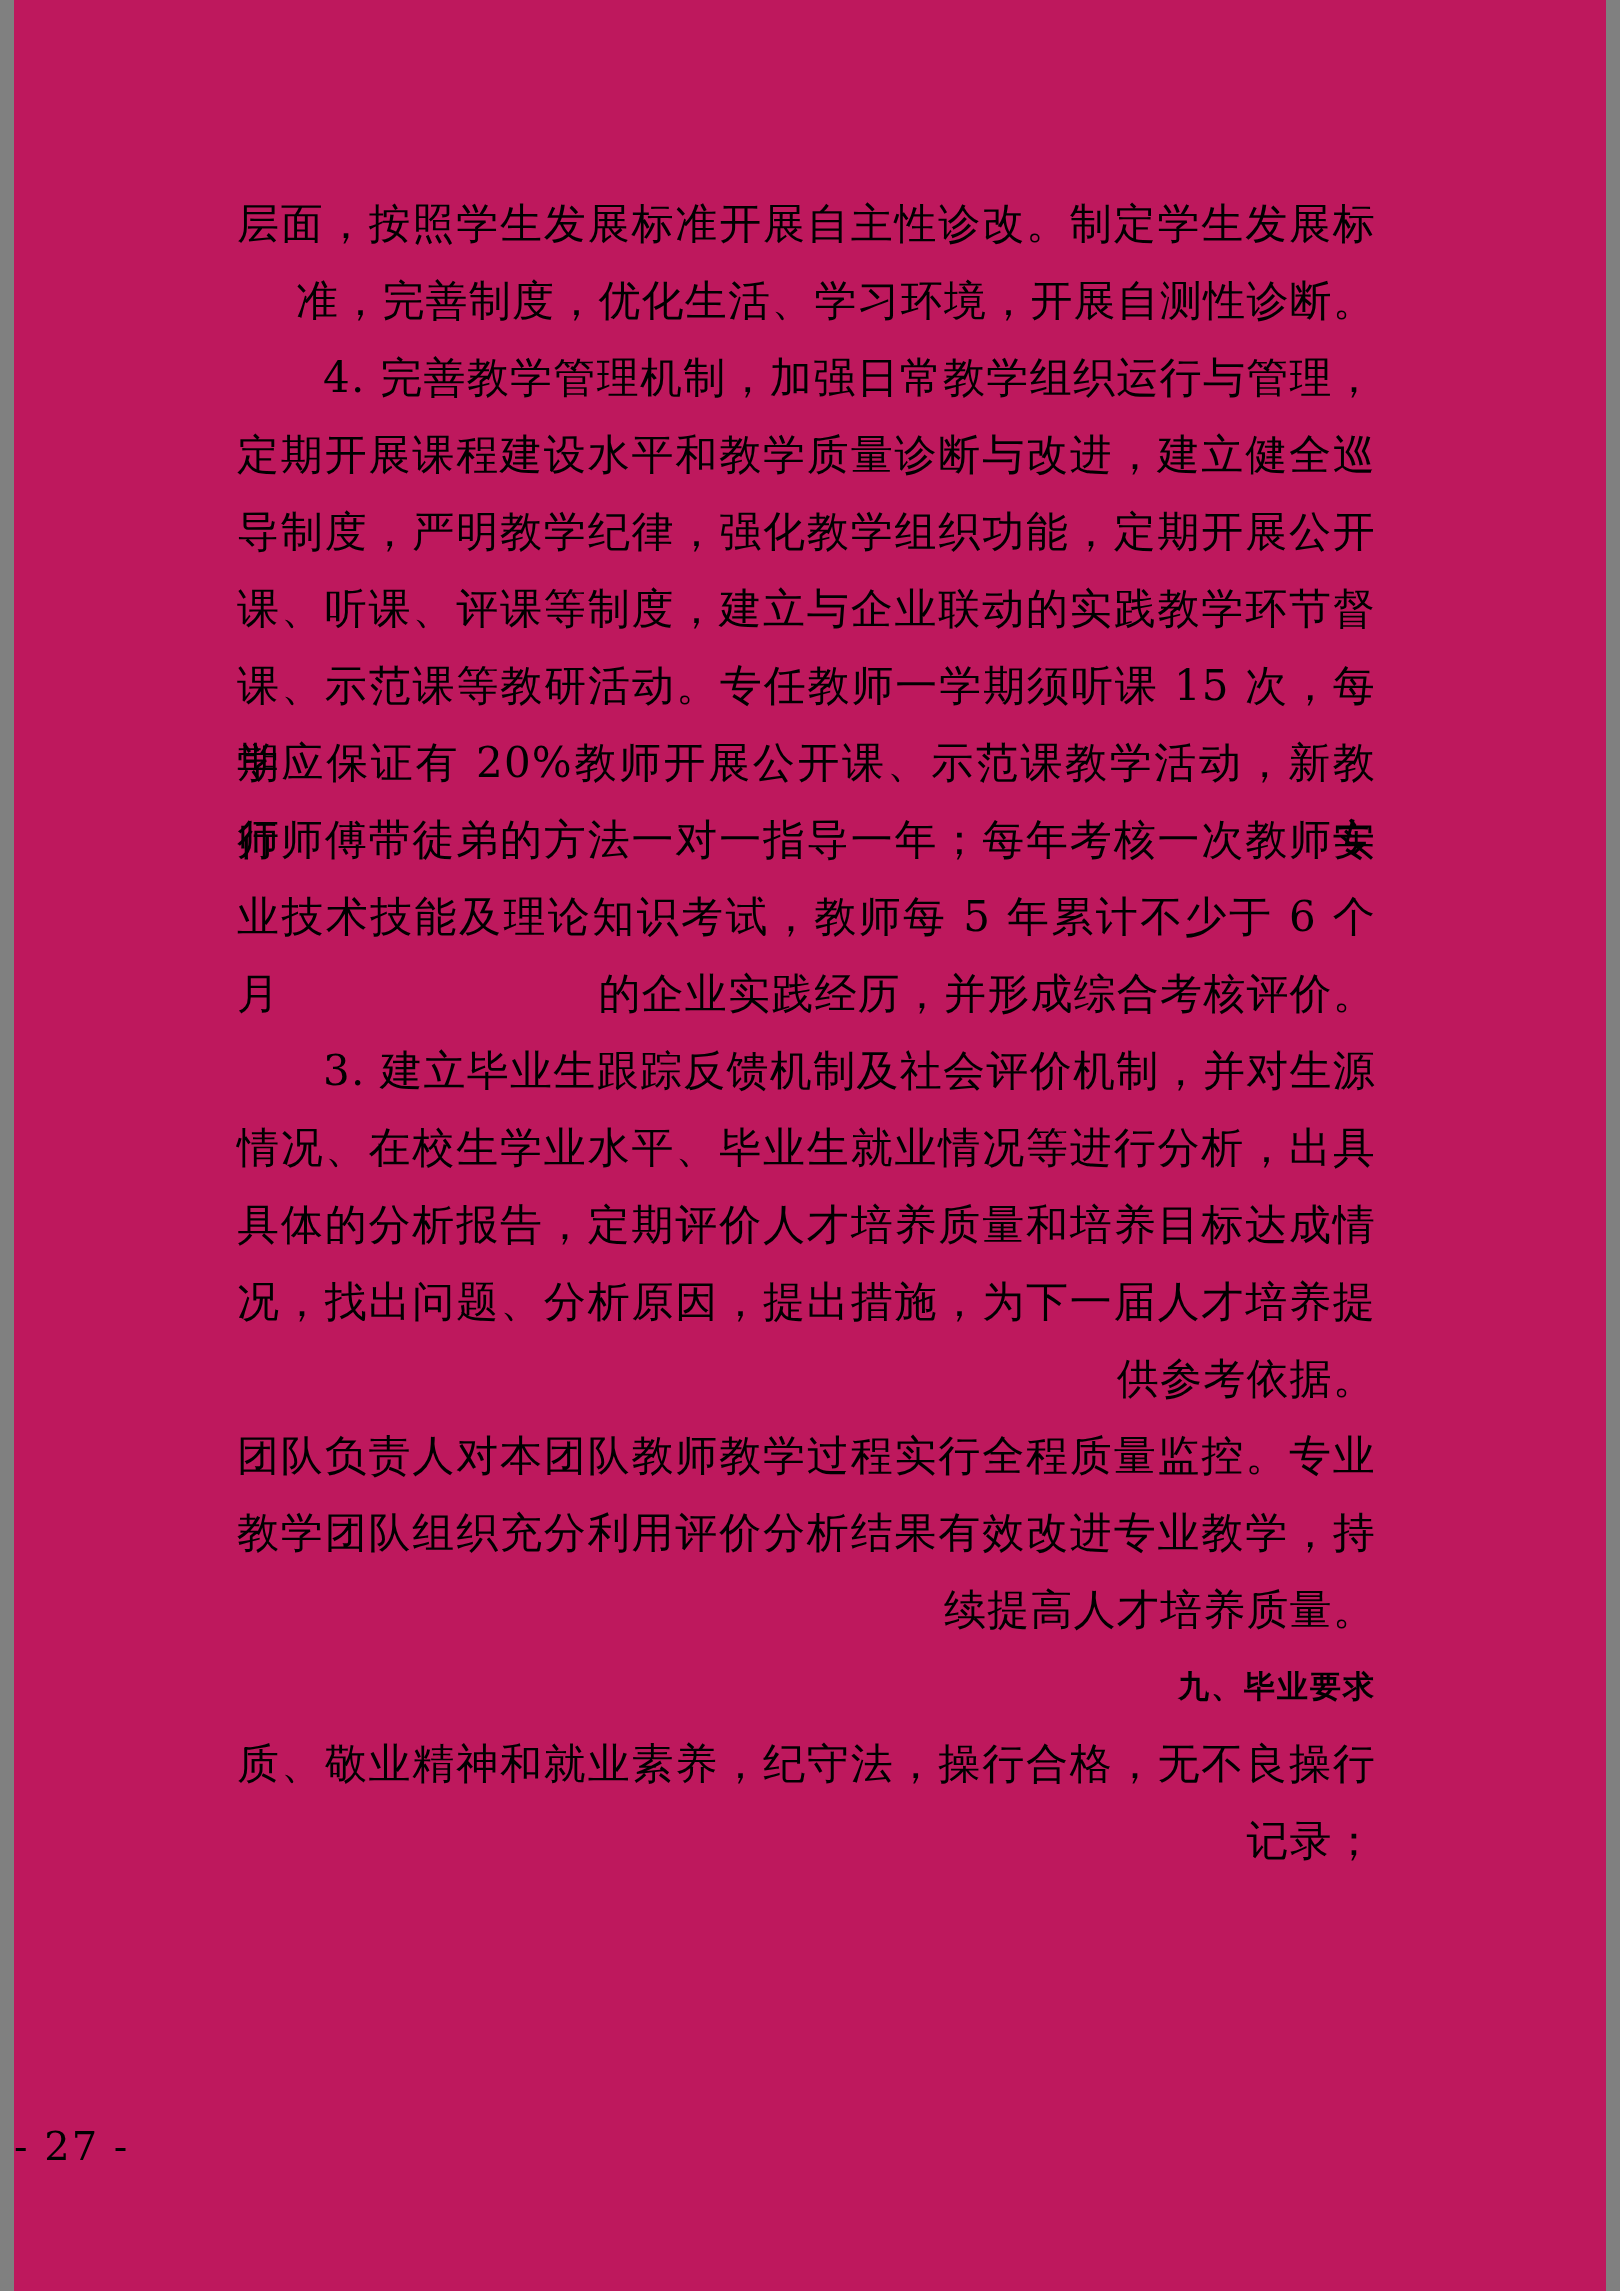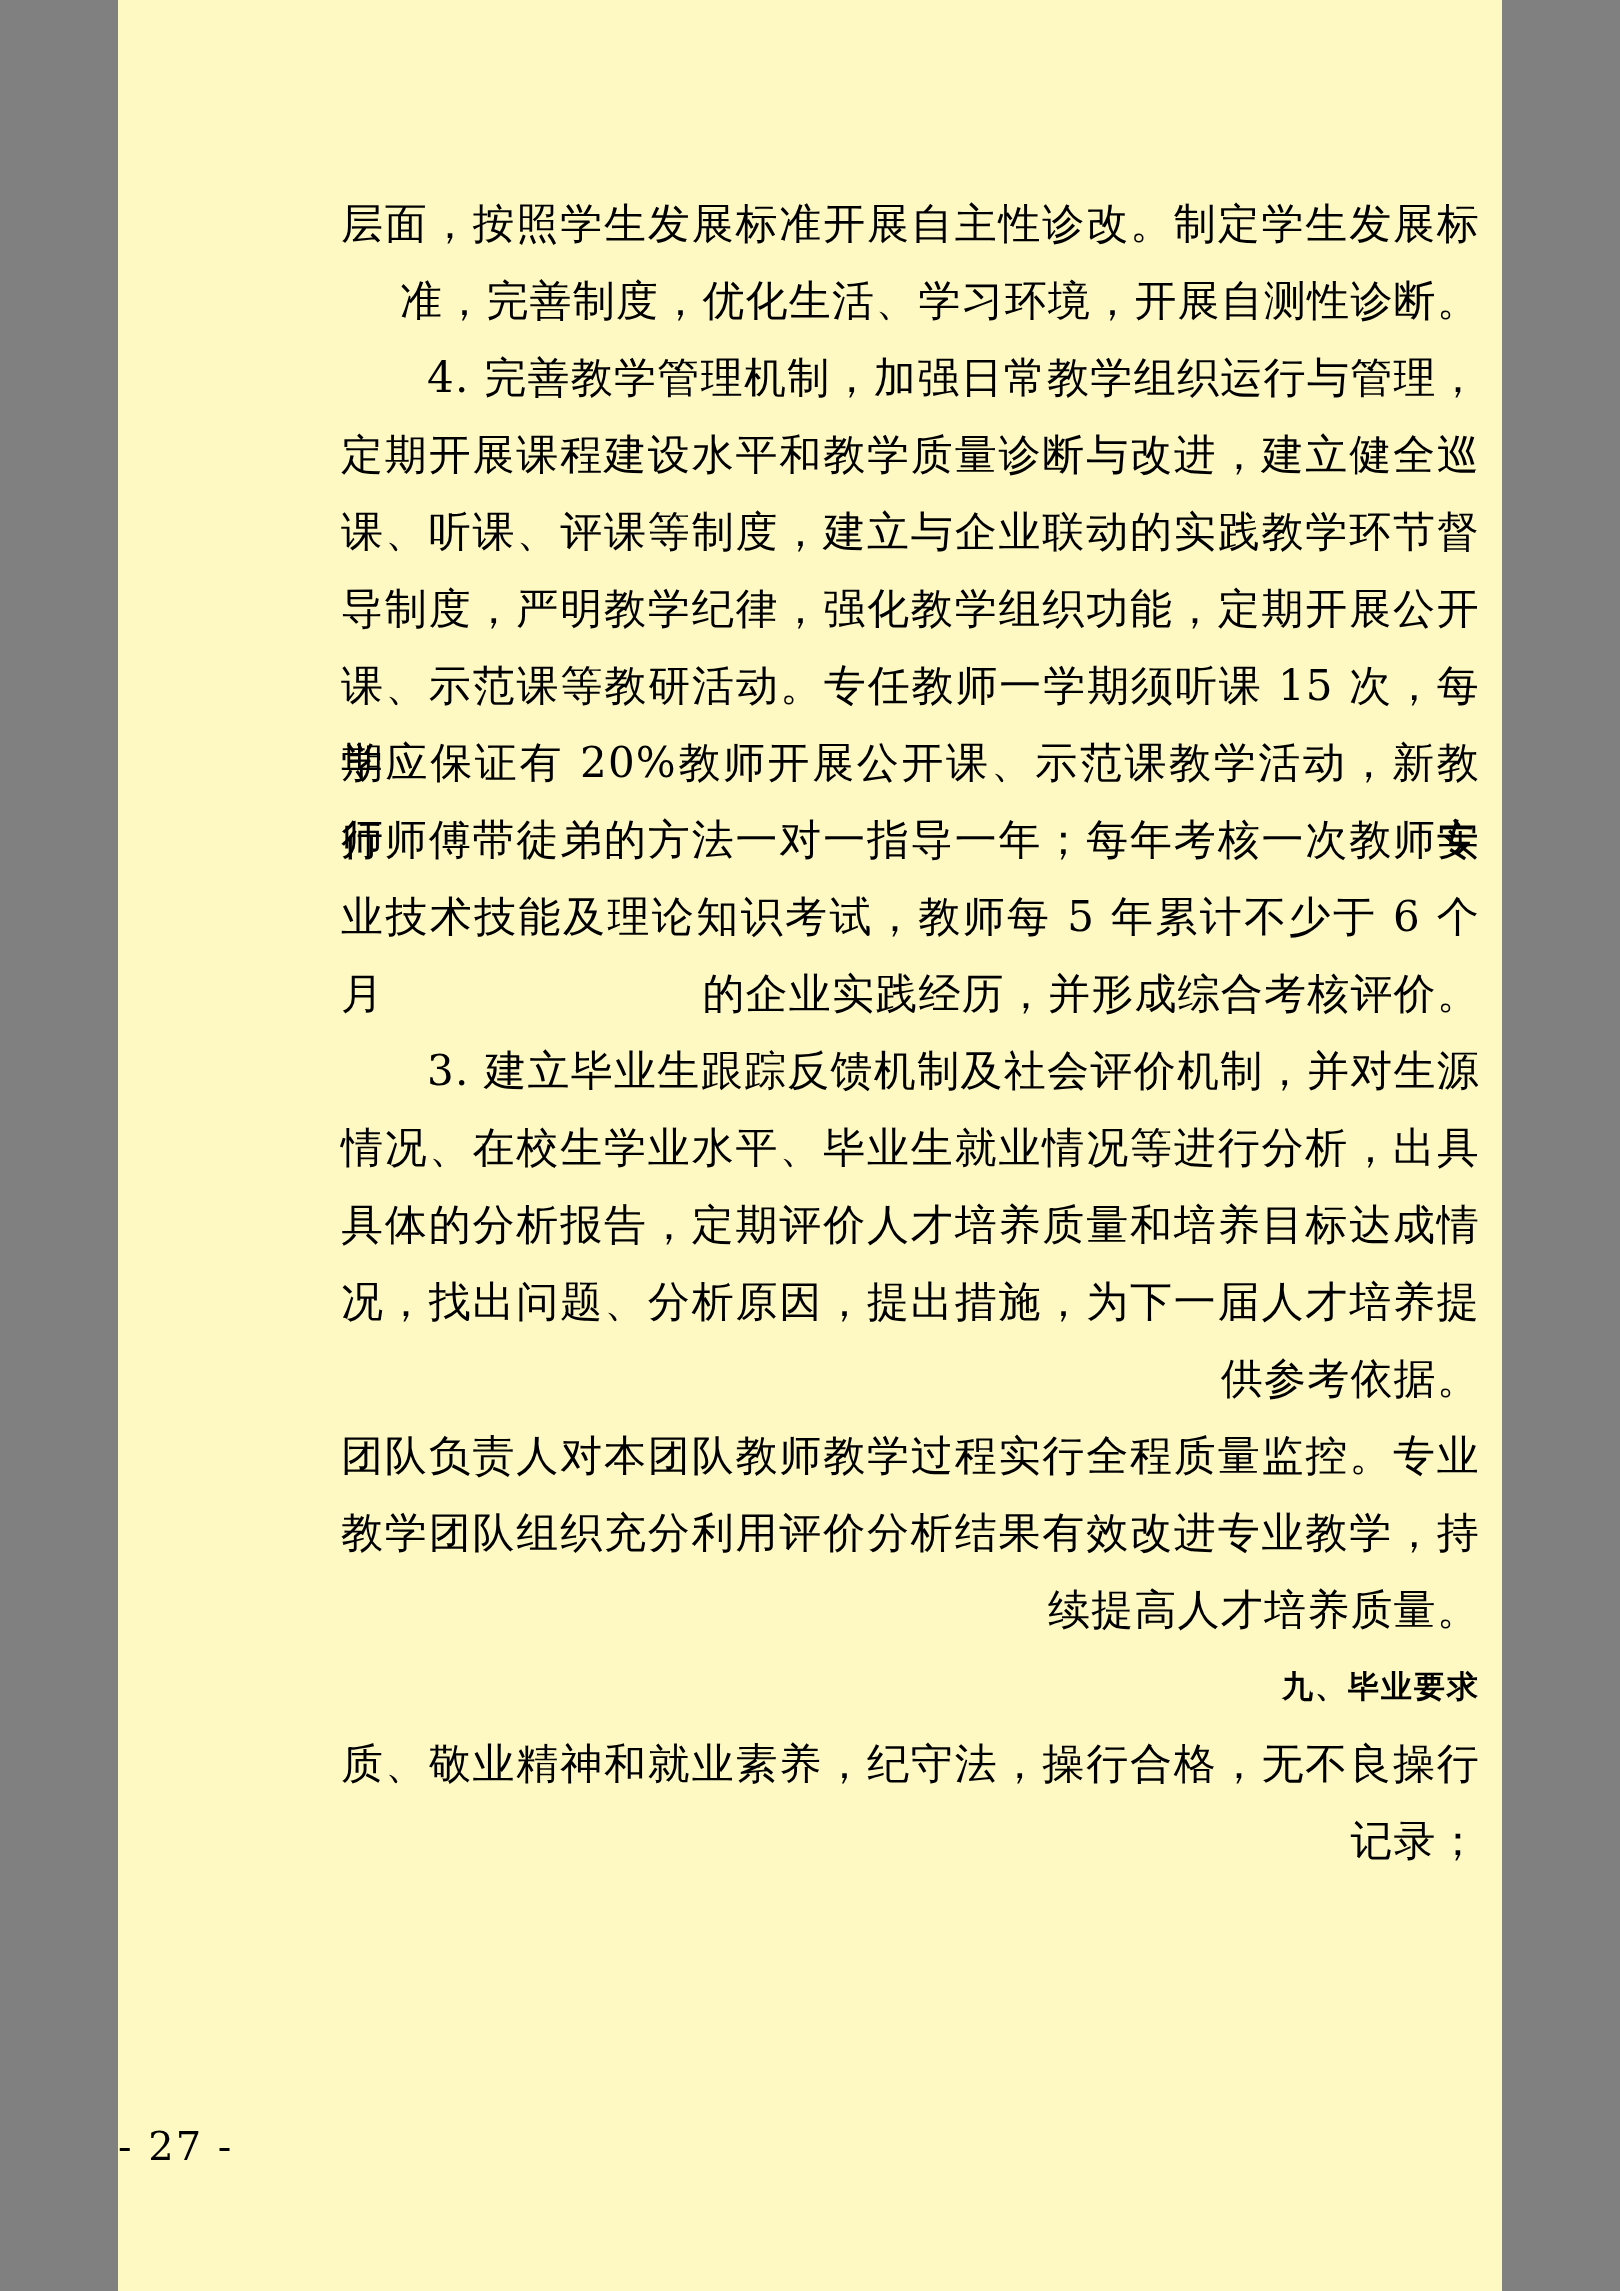--- a/index.html
+++ b/index.html
@@ -2,24 +2,24 @@
 <html><head>
 <meta charset="utf-8">
 <style>
   html, body {
     margin: 0;
     padding: 0;
     background: #808080;
   }
   .page {
     position: relative;
-    width: 1384px;
+    width: 1592px;
     height: 2292px;
     margin: 0 auto;
-    background: #fef9c3;
+    background: #be185d;
     color: #000000;
     font-family: "DejaVu Serif", "Liberation Serif", serif;
     overflow: hidden;
   }
   .body-text {
     position: absolute;
     left: 223px;
     top: 185px;
     width: 1139px;
   }
@@ -60,22 +60,22 @@
 </style>
 </head>
 <body>
 
 <div class="page">
   <main class="body-text" id="body-lines">
       <div class="line justify">层面，按照学生发展标准开展自主性诊改。制定学生发展标</div>
       <div class="line">准，完善制度，优化生活、学习环境，开展自测性诊断。</div>
       <div class="line indent justify">4. 完善教学管理机制，加强日常教学组织运行与管理，</div>
       <div class="line justify">定期开展课程建设水平和教学质量诊断与改进，建立健全巡</div>
+      <div class="line justify">导制度，严明教学纪律，强化教学组织功能，定期开展公开</div>
       <div class="line justify">课、听课、评课等制度，建立与企业联动的实践教学环节督</div>
-      <div class="line justify">导制度，严明教学纪律，强化教学组织功能，定期开展公开</div>
       <div class="line justify">课、示范课等教研活动。专任教师一学期须听课 15 次，每学</div>
       <div class="line justify">期应保证有 20%教师开展公开课、示范课教学活动，新教师实</div>
       <div class="line justify">行师傅带徒弟的方法一对一指导一年；每年考核一次教师专</div>
       <div class="line justify">业技术技能及理论知识考试，教师每 5 年累计不少于 6 个月</div>
       <div class="line">的企业实践经历，并形成综合考核评价。</div>
       <div class="line indent justify">3. 建立毕业生跟踪反馈机制及社会评价机制，并对生源</div>
       <div class="line justify">情况、在校生学业水平、毕业生就业情况等进行分析，出具</div>
       <div class="line justify">具体的分析报告，定期评价人才培养质量和培养目标达成情</div>
       <div class="line justify">况，找出问题、分析原因，提出措施，为下一届人才培养提</div>
       <div class="line">供参考依据。</div>

